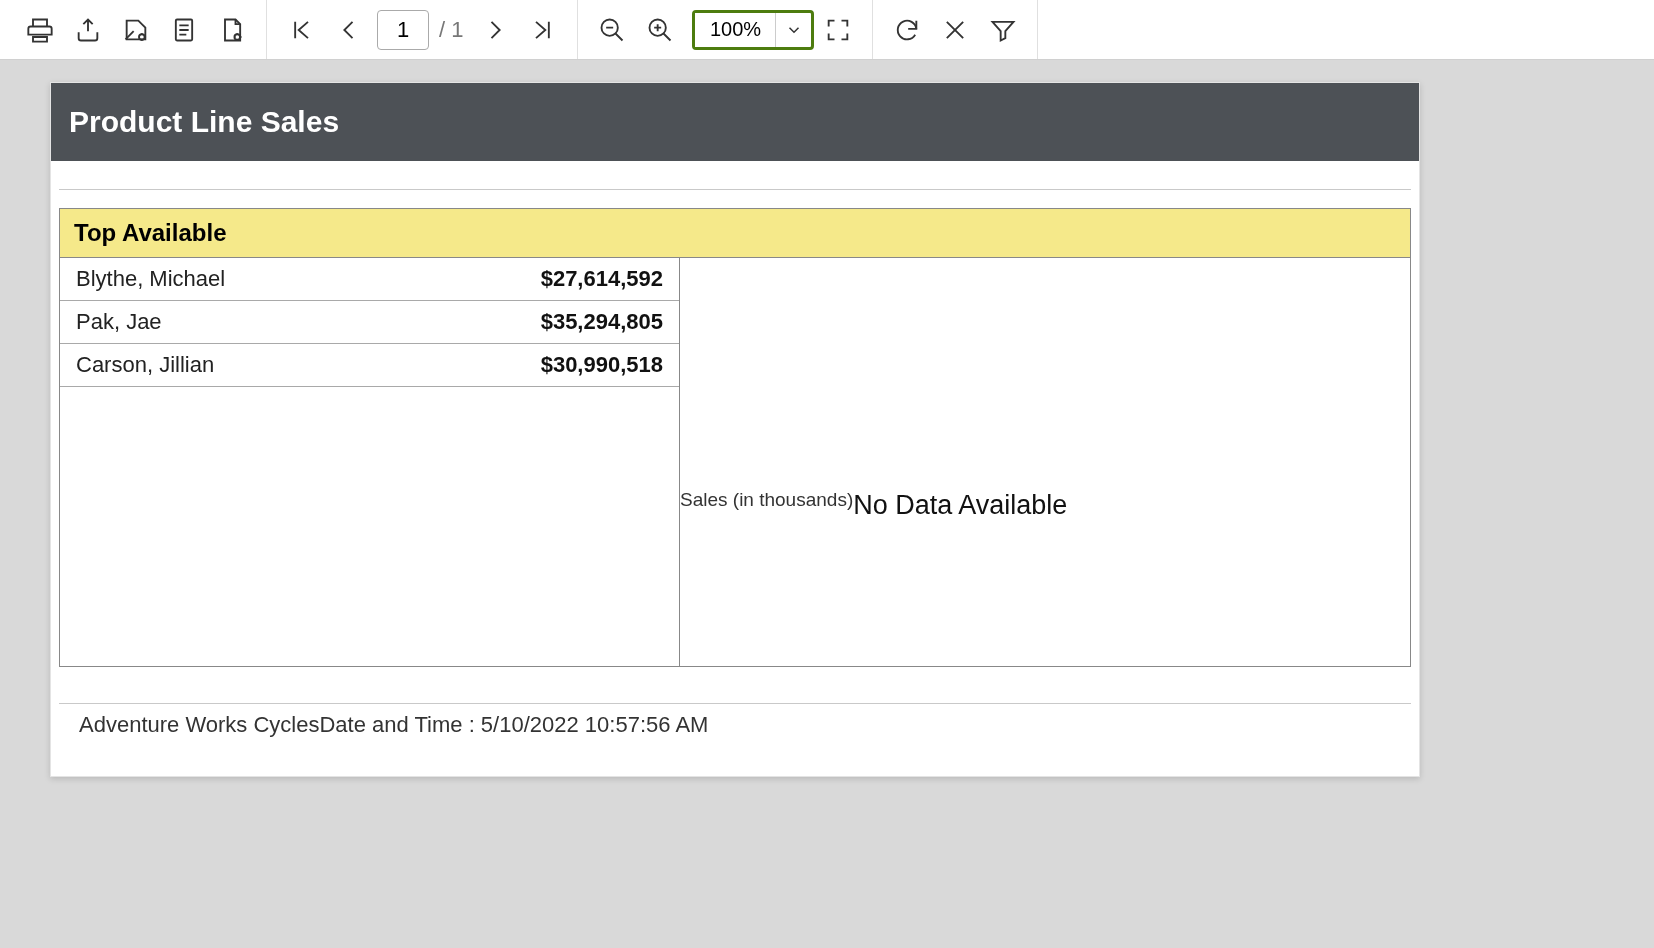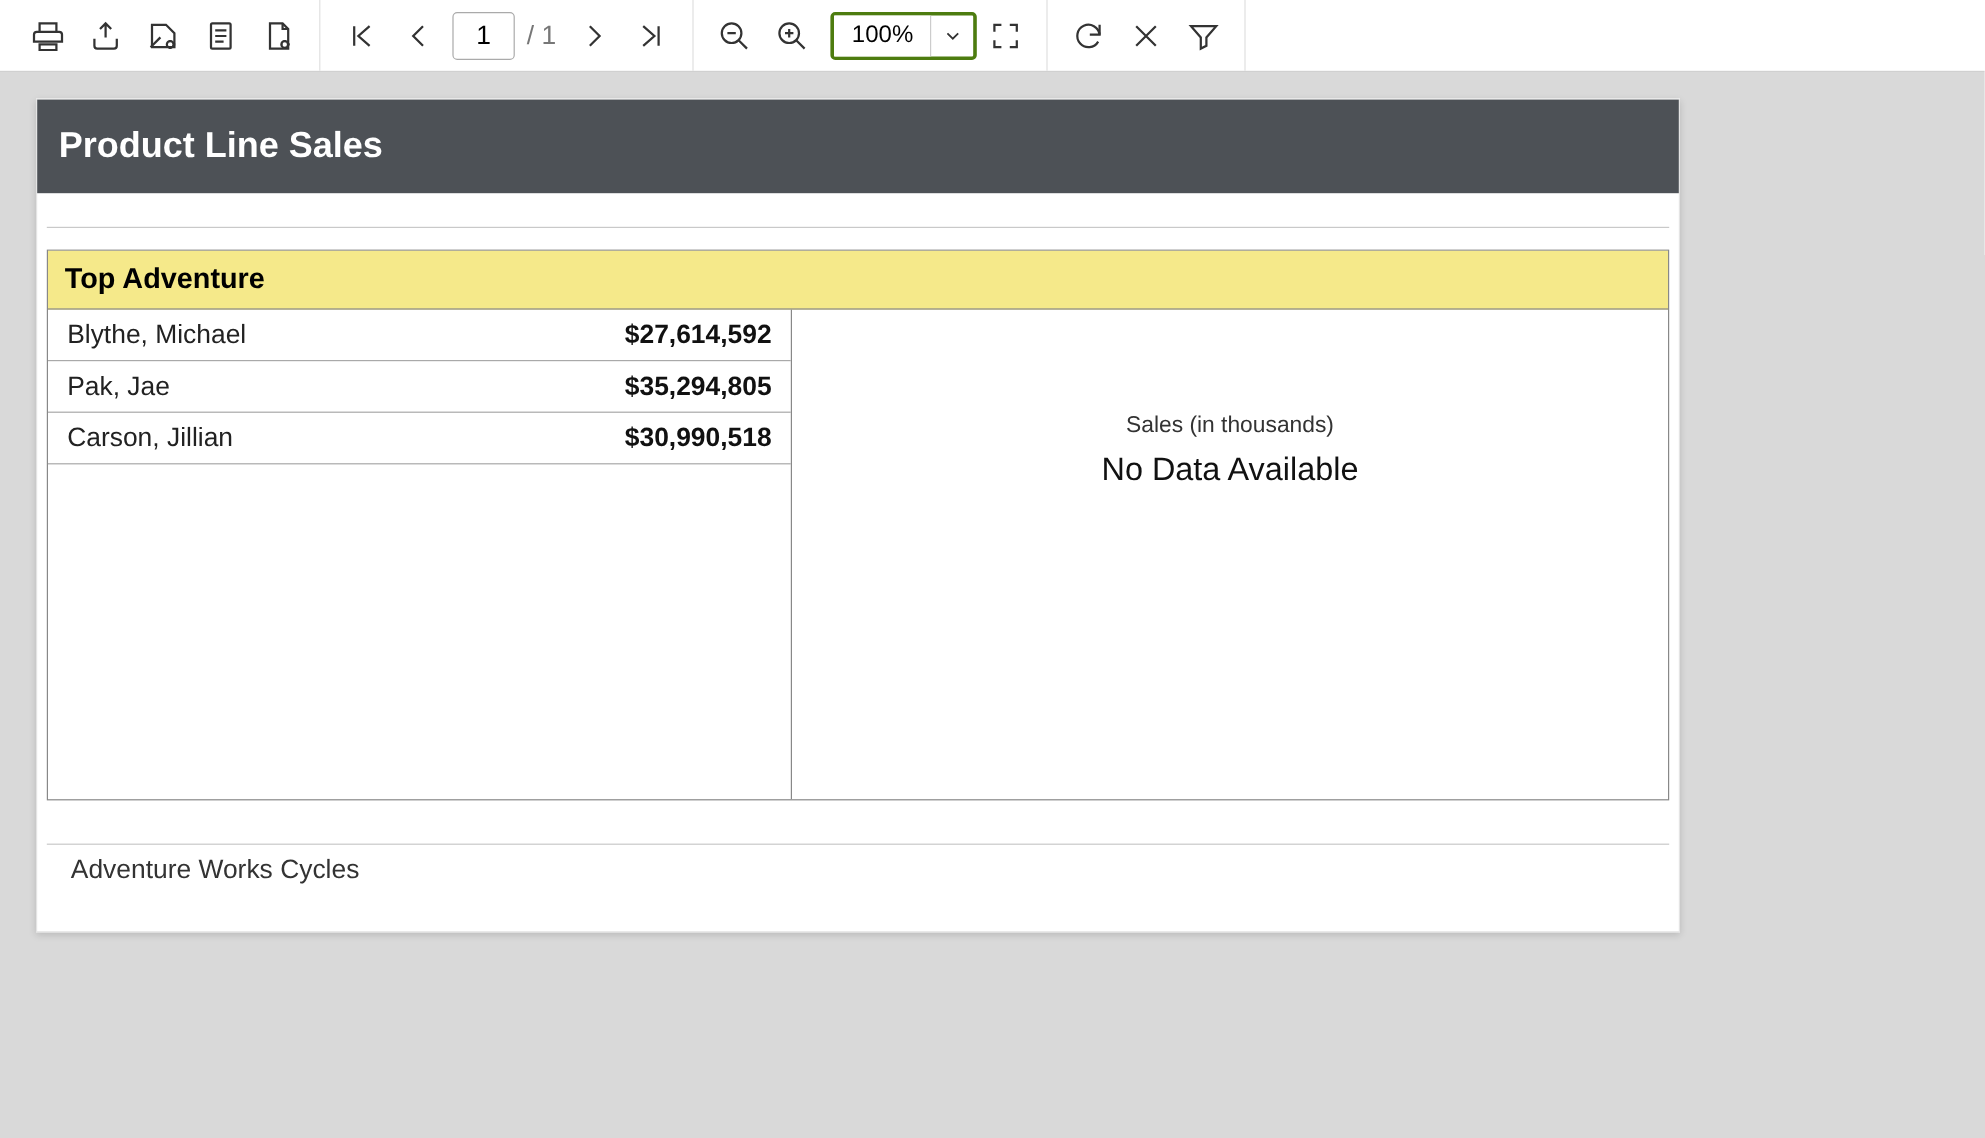--- a/index.html
+++ b/index.html
@@ -33,21 +33,21 @@
   .zoom-box input {
     border:none; width:80px; height:100%; text-align:center; font-size:20px; outline:none;
   }
   .zoom-box .zd {
     width:36px; height:100%; border-left:1px solid #ccc;
     display:flex; align-items:center; justify-content:center; cursor:pointer;
   }
   .zoom-box .zd svg{width:18px;height:18px;stroke:#333;fill:none;stroke-width:2;}
 
   
-  .viewport { width:100%; height:calc(948px - 60px); background:#d9d9d9; padding:22px 0 0 30px; }
+  .viewport { width:100%; height:calc(948px - 60px); background:#d9d9d9; padding:22px 0 0 50px; }
   .page {
     width:1370px; background:#fff; border:1px solid #e4e4e4;
     box-shadow:0 2px 6px rgba(0,0,0,0.15);
   }
 
   .report-header {
     background:#4d5156; color:#fff; font-weight:700; font-size:30px;
     padding:22px 18px;
   }
 
@@ -55,21 +55,21 @@
   .hr { border:none; border-top:1px solid #c9c9c9; margin:14px 0 18px 0; }
 
   .tablix {
     display:flex; border:1px solid #888;
   }
   .tablix-left {
     flex:0 0 620px; border-right:1px solid #888; display:flex; flex-direction:column;
     min-height:408px;
   }
   .tablix-right {
-    flex:1; display:flex; flex-direction:column; align-items:center; padding-top:42px;margin-top:44px;
+    flex:1; display:flex; flex-direction:row; align-items:center; padding-top:42px;margin-top:44px;
   }
   .tablix-caption {
     background:#f5e98a; font-size:24px; font-weight:700; padding:10px 14px;
     border-bottom:1px solid #888;
   }
   .tablix-caption.full {  }
   .data-row {
     display:flex; justify-content:space-between; align-items:center;
     padding:8px 16px; font-size:22px; border-bottom:1px solid #a9a9a9;gap:14px;
   }
@@ -209,21 +209,21 @@
 <div class="viewport">
   <div class="page">
 
     <div class="report-header">Product Line Sales</div>
 
     <div class="report-body">
       <hr class="hr">
 
       <div class="tablix">
         <div style="flex:1;display:flex;flex-direction:column;">
-          <div class="tablix-caption full">Top Adventure</div>
+          <div class="tablix-caption full">Top Available</div>
           <div style="display:flex;flex:1;">
             <div class="tablix-left">
               <div class="data-row">
                 <span class="name">Blythe, Michael</span>
                 <span class="val">$27,614,592</span>
               </div>
               <div class="data-row">
                 <span class="name">Pak, Jae</span>
                 <span class="val">$35,294,805</span>
               </div>
@@ -235,16 +235,17 @@
             <div class="tablix-right">
               <div class="chart-title">Sales (in thousands)</div>
               <div class="chart-msg">No Data Available</div>
             </div>
           </div>
         </div>
       </div>
 
       <div class="report-footer">
         <span>Adventure Works Cycles</span>
+        <span>Date and Time : 5/10/2022 10:57:56 AM</span>
       </div>
     </div>
   </div>
 </div>
 
 </body></html>

